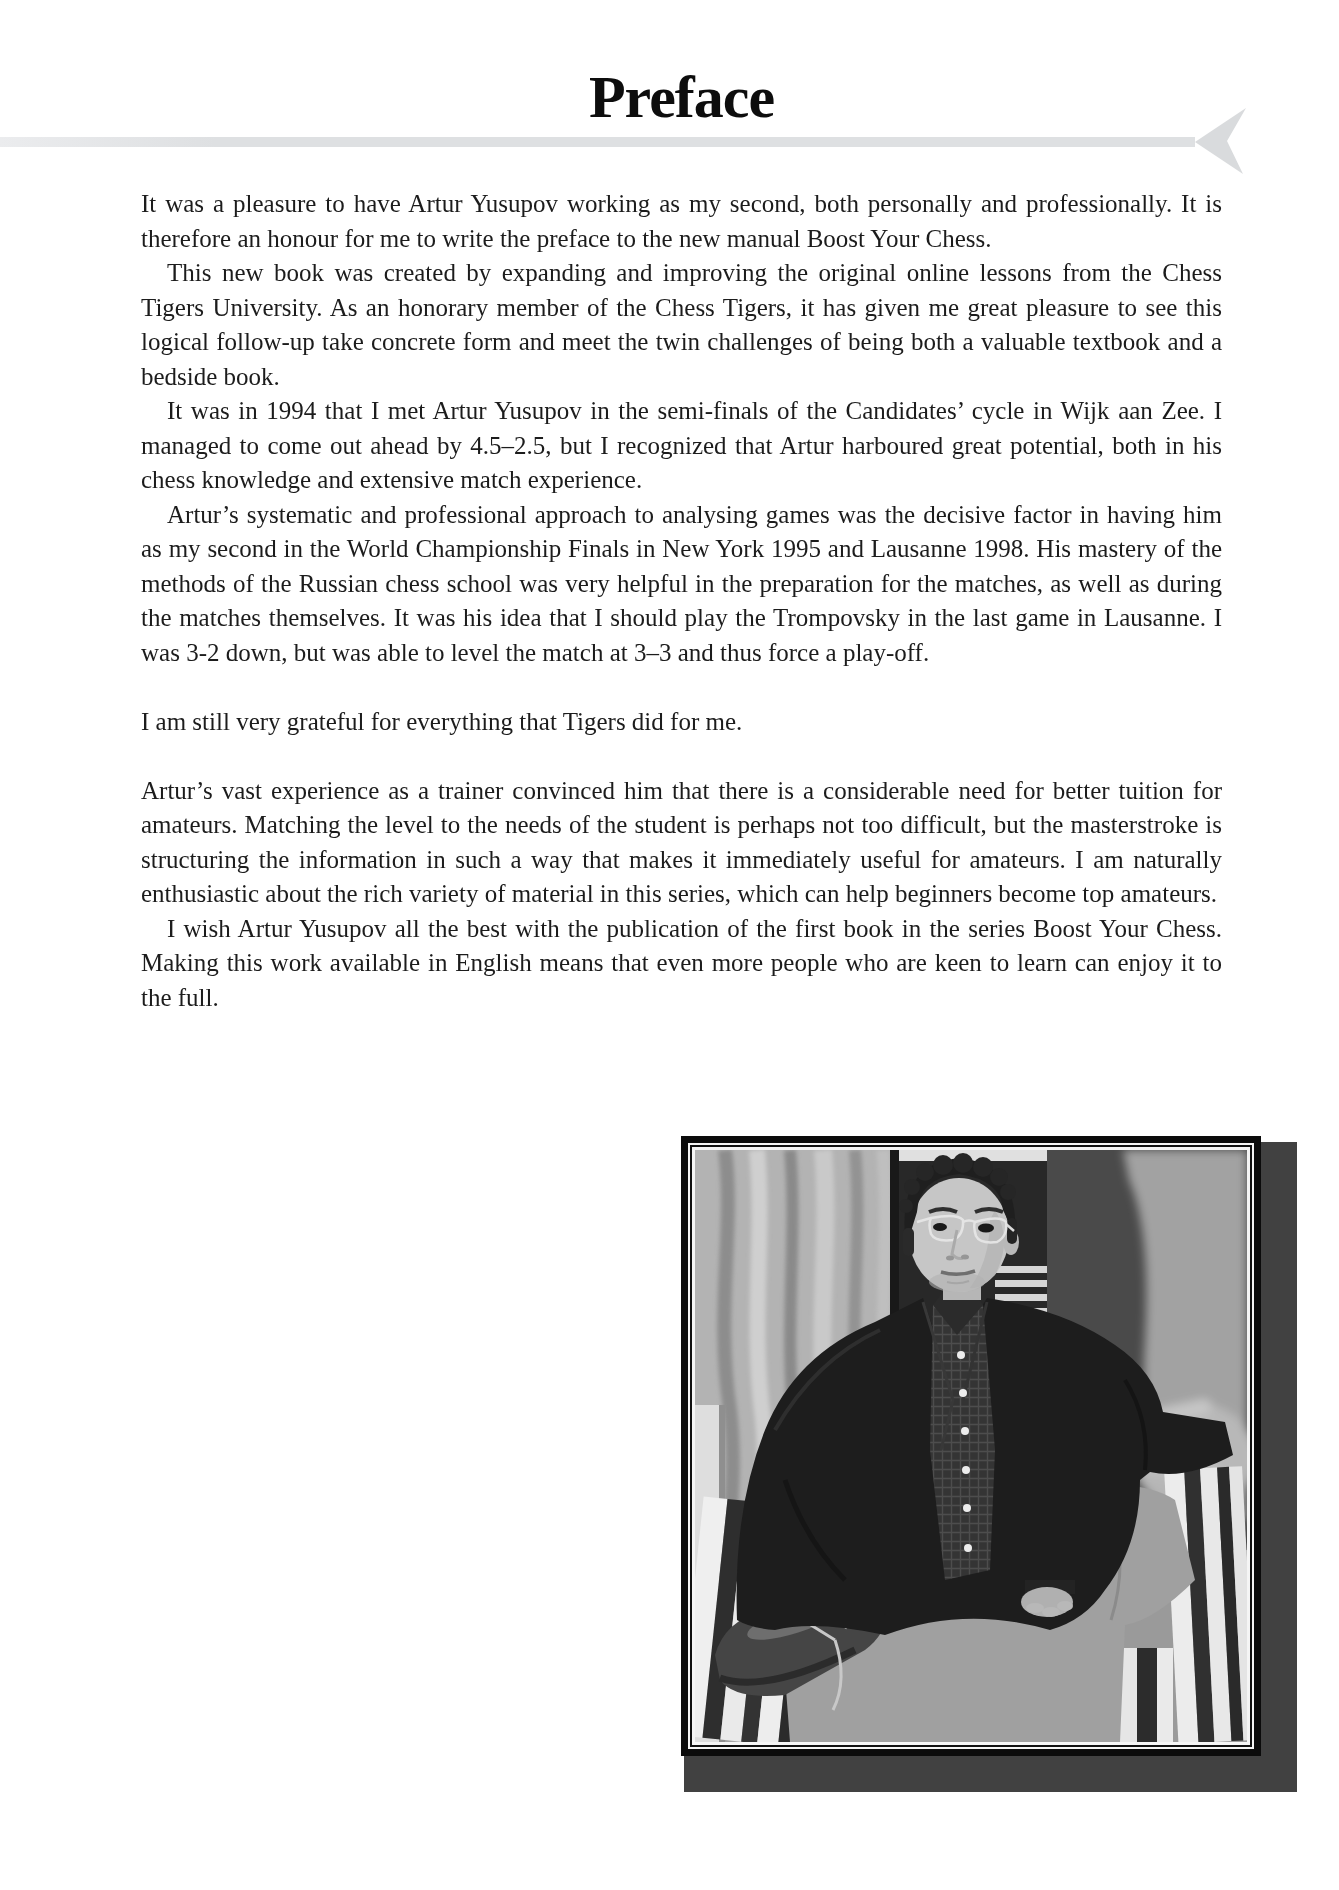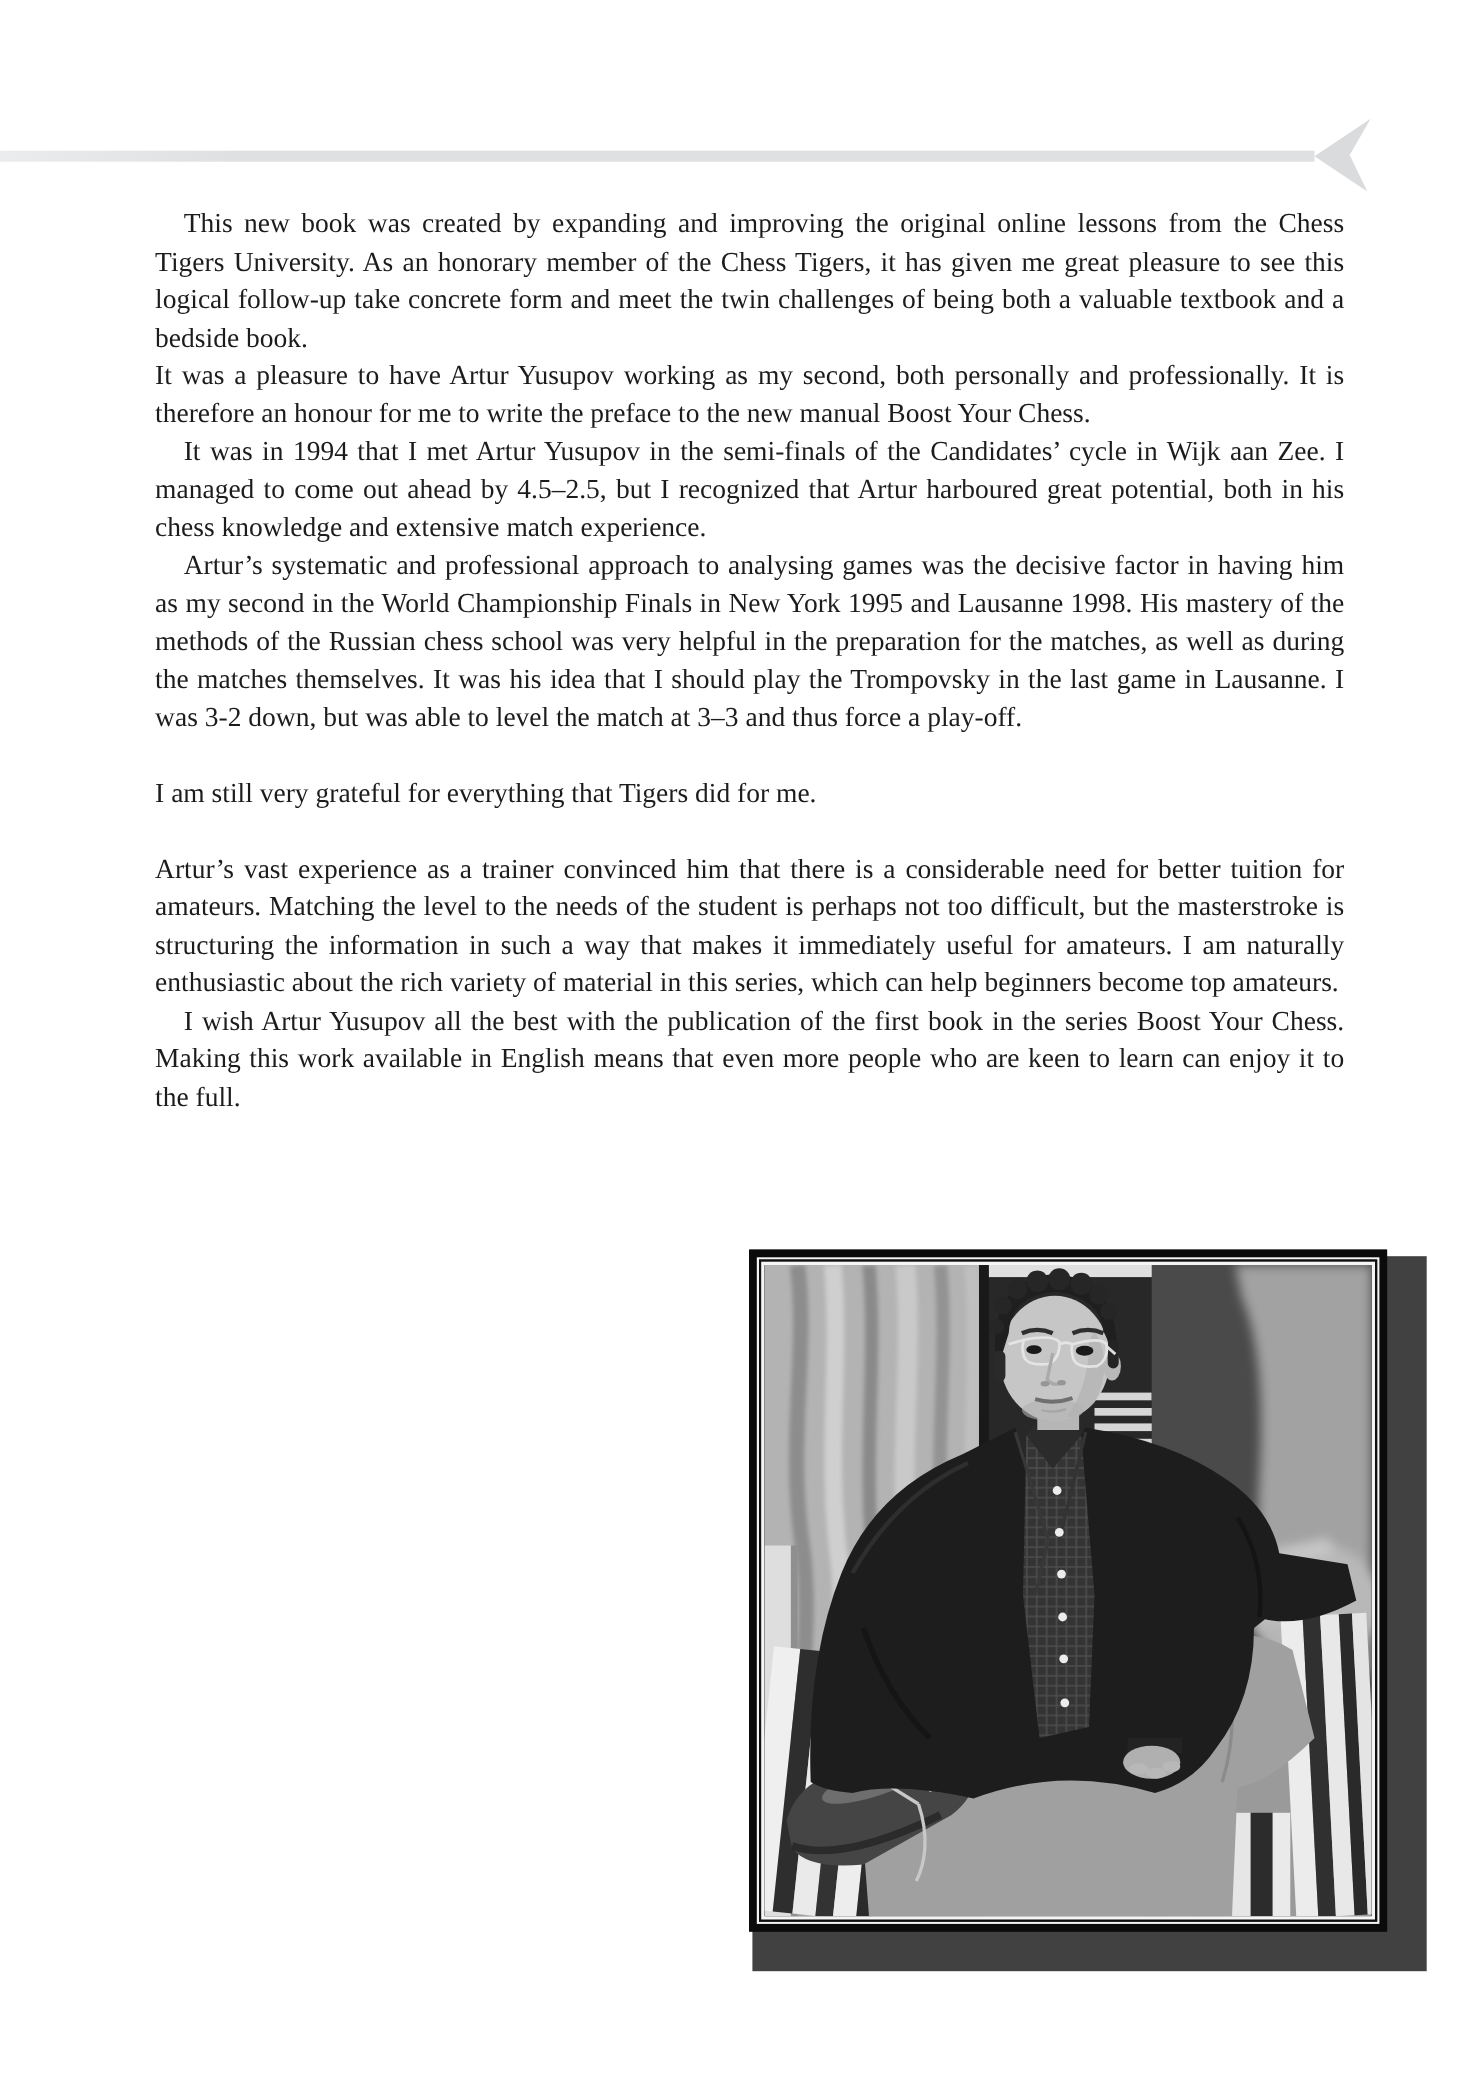--- a/index.html
+++ b/index.html
@@ -64,31 +64,32 @@
   .photo-frame .b1{width:100%;height:100%;border:2px solid #f5f5f5;}
   .photo-frame .b2{width:100%;height:100%;border:2px solid #101010;}
   .photo-frame .b3{width:100%;height:100%;border:3px solid #f5f5f5;overflow:hidden;}
   .photo-frame svg{display:block;width:100%;height:100%;}
 </style>
 </head>
 <body>
 
 <div class="page">
 
+  <h1 class="page-title">Preface</h1>
 
   <div class="title-rule"></div>
 
   <svg class="title-rule-arrow" viewBox="0 0 52 70" xmlns="http://www.w3.org/2000/svg" aria-hidden="true">
     <polygon points="0,38 51,4 32,37 48,70" fill="currentColor"></polygon>
   </svg>
 
   <div class="body-text">
     <div>
+        <p class="para">It was a pleasure to have Artur Yusupov working as my second, both personally and professionally. It is therefore an honour for me to write the preface to the new manual Boost Your Chess.</p>
         <p class="para indent">This new book was created by expanding and improving the original online lessons from the Chess Tigers University. As an honorary member of the Chess Tigers, it has given me great pleasure to see this logical follow-up take concrete form and meet the twin challenges of being both a valuable textbook and a bedside book.</p>
-        <p class="para">It was a pleasure to have Artur Yusupov working as my second, both personally and professionally. It is therefore an honour for me to write the preface to the new manual Boost Your Chess.</p>
         <p class="para indent">It was in 1994 that I met Artur Yusupov in the semi-finals of the Candidates’ cycle in Wijk aan Zee. I managed to come out ahead by 4.5–2.5, but I recognized that Artur harboured great potential, both in his chess knowledge and extensive match experience.</p>
         <p class="para indent">Artur’s systematic and professional approach to analysing games was the decisive factor in having him as my second in the World Championship Finals in New York 1995 and Lausanne 1998. His mastery of the methods of the Russian chess school was very helpful in the preparation for the matches, as well as during the matches themselves. It was his idea that I should play the Trompovsky in the last game in Lausanne. I was 3-2 down, but was able to level the match at 3–3 and thus force a play-off.</p>
         <p class="para spaced">I am still very grateful for everything that Tigers did for me.</p>
         <p class="para spaced">Artur’s vast experience as a trainer convinced him that there is a considerable need for better tuition for amateurs. Matching the level to the needs of the student is perhaps not too difficult, but the masterstroke is structuring the information in such a way that makes it immediately useful for amateurs. I am naturally enthusiastic about the rich variety of material in this series, which can help beginners become top amateurs.</p>
         <p class="para indent">I wish Artur Yusupov all the best with the publication of the first book in the series Boost Your Chess. Making this work available in English means that even more people who are keen to learn can enjoy it to the full.</p>
       </div>
   </div>
 
   <div class="photo-shadow"></div>
 

